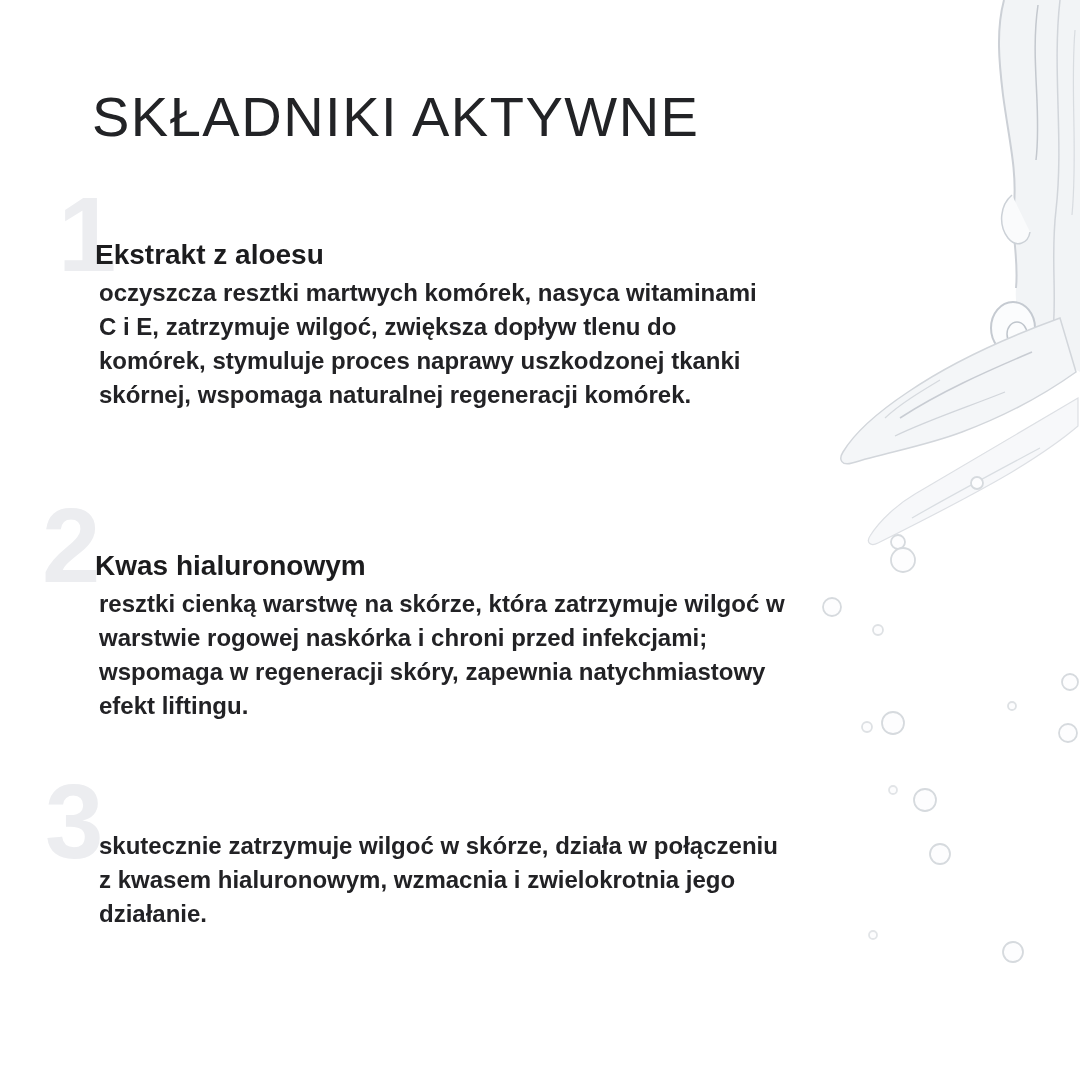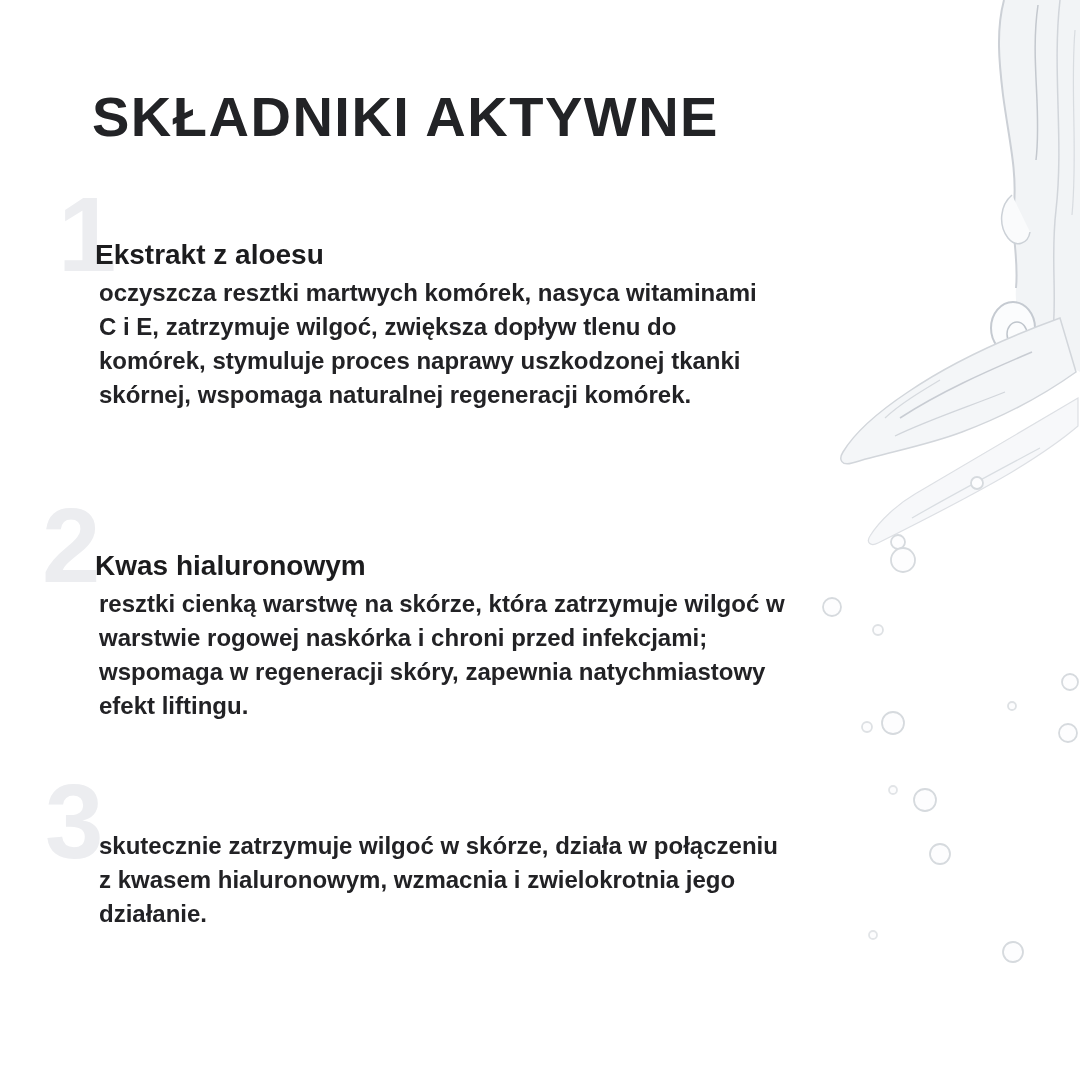--- a/index.html
+++ b/index.html
@@ -7,21 +7,21 @@
     position:relative;
     width:1080px;height:1080px;
     background:#ffffff;
     overflow:hidden;
     font-family:"Liberation Sans","DejaVu Sans",sans-serif;
     color:#1e1e1e;
   }
   .splash{position:absolute;top:0;left:0;width:1080px;height:1080px;pointer-events:none;}
   .page-title{
     position:absolute;left:92px;top:84px;margin:0;
-    font-size:56px;font-weight:700;letter-spacing:1.5px;
+    font-size:56px;font-weight:400;letter-spacing:1.5px;
     color:#222326;white-space:nowrap;
   }
   .ingredient{position:absolute;left:95px;}
   .ingredient .watermark{
     position:absolute;top:-56px;
     font-size:105px;font-weight:700;line-height:1;
     color:#ecedf0;z-index:0;user-select:none;
   }
   .ingredient.s1 .watermark{left:-37px;}
   .ingredient.s2 .watermark{left:-53px;}

